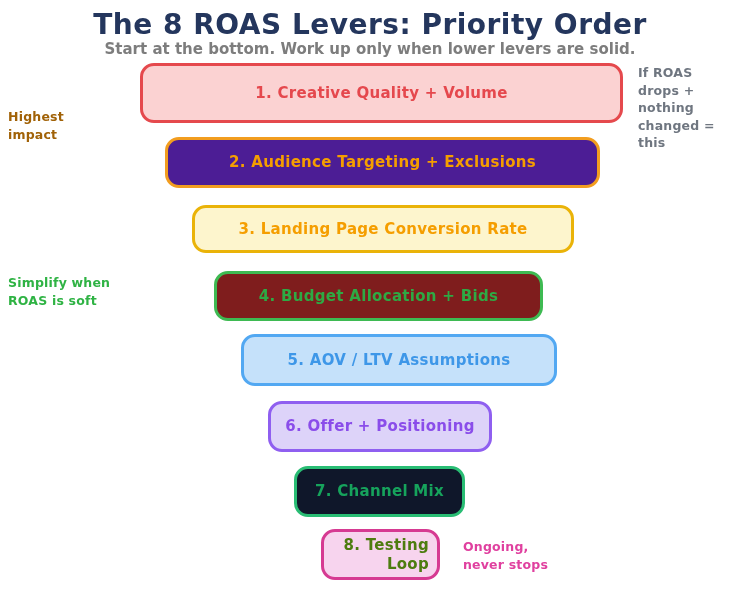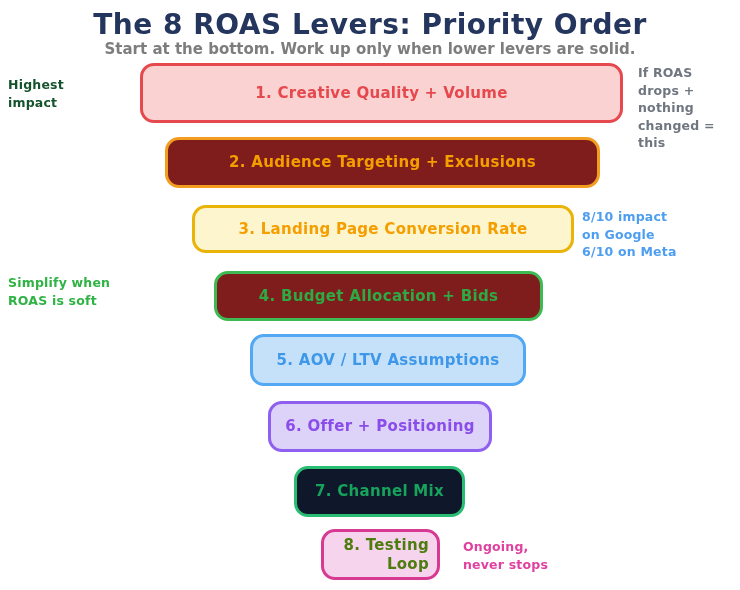--- a/index.html
+++ b/index.html
@@ -46,21 +46,21 @@
     font-size: 15px;
     font-weight: 700;
     letter-spacing: 0.3px;
     line-height: 1.25;
     padding: 2px 8px;
   }
   .lever-1 { left: 140px; top: 63px;  width: 483px; height: 60px; }
   .lever-2 { left: 165px; top: 137px; width: 435px; height: 51px; }
   .lever-3 { left: 192px; top: 205px; width: 382px; height: 48px; }
   .lever-4 { left: 214px; top: 271px; width: 329px; height: 50px; }
-  .lever-5 { left: 250px; top: 334px; width: 276px; height: 52px; }
+  .lever-5 { left: 241px; top: 334px; width: 316px; height: 52px; }
   .lever-6 { left: 268px; top: 401px; width: 224px; height: 51px; }
   .lever-7 { left: 294px; top: 466px; width: 171px; height: 51px; }
   .lever-8 { left: 321px; top: 529px; width: 119px; height: 51px; }
   .annotation {
     position: absolute;
     font-size: 12.5px;
     font-weight: 600;
     line-height: 1.4;
     white-space: pre-line;
     letter-spacing: 0.2px;
@@ -75,44 +75,41 @@
 <body>
 
 <div class="canvas">
 
   <div class="title" style="color: rgb(36, 54, 93);">The 8 ROAS Levers: Priority Order</div>
 
   <div class="subtitle" style="color: rgb(125, 125, 125);">Start at the bottom. Work up only when lower levers are solid.</div>
 
   <div class="lever lever-1" style="background-color: rgb(251, 210, 210); border-color: rgb(229, 73, 77); color: rgb(229, 72, 77);">1. Creative Quality + Volume</div>
 
-  <div class="lever lever-2" style="background-color: #7f1d1d; border-color: rgb(242, 157, 31); color: rgb(245, 158, 0);">2. Audience Targeting + Exclusions</div>
+  <div class="lever lever-2" style="background-color: #4c1d95; border-color: rgb(242, 157, 31); color: rgb(245, 158, 0);">2. Audience Targeting + Exclusions</div>
 
   <div class="lever lever-3" style="background-color: rgb(253, 245, 205); border-color: rgb(234, 179, 8); color: rgb(245, 158, 0);">3. Landing Page Conversion Rate</div>
 
   <div class="lever lever-4" style="background-color: #7f1d1d; border-color: rgb(62, 186, 82); color: rgb(46, 170, 68);">4. Budget Allocation + Bids</div>
 
   <div class="lever lever-5" style="background-color: rgb(197, 225, 250); border-color: rgb(82, 168, 242); color: rgb(62, 151, 232);">5. AOV / LTV Assumptions</div>
 
   <div class="lever lever-6" style="background-color: rgb(221, 211, 249); border-color: rgb(143, 95, 240); color: rgb(138, 77, 234);">6. Offer + Positioning</div>
 
   <div class="lever lever-7" style="background-color: #0f172a; border-color: rgb(41, 189, 116); color: rgb(22, 163, 92);">7. Channel Mix</div>
 
   <div class="lever lever-8" style="background-color: rgb(247, 212, 238); border-color: rgb(214, 58, 146); color: #4d7c0f;">8. Testing Loop</div>
 
-  <div class="annotation ann-highest" style="color: #14532d;">Highest
+  <div class="annotation ann-highest" style="color: #a16207; margin-top: 32px;">Highest
 impact</div>
 
   <div class="annotation ann-if-roas" style="color: rgb(111, 118, 128);">If ROAS
 drops + nothing
 changed = this</div>
 
-  <div class="annotation ann-impact" style="color: rgb(77, 158, 240);">8/10 impact
-on Google
-6/10 on Meta</div>
 
   <div class="annotation ann-simplify" style="color: rgb(47, 179, 68);">Simplify when
 ROAS is soft</div>
 
   <div class="annotation ann-ongoing" style="color: rgb(224, 64, 159);">Ongoing,
 never stops</div>
 
 </div>
 
 </body></html>

